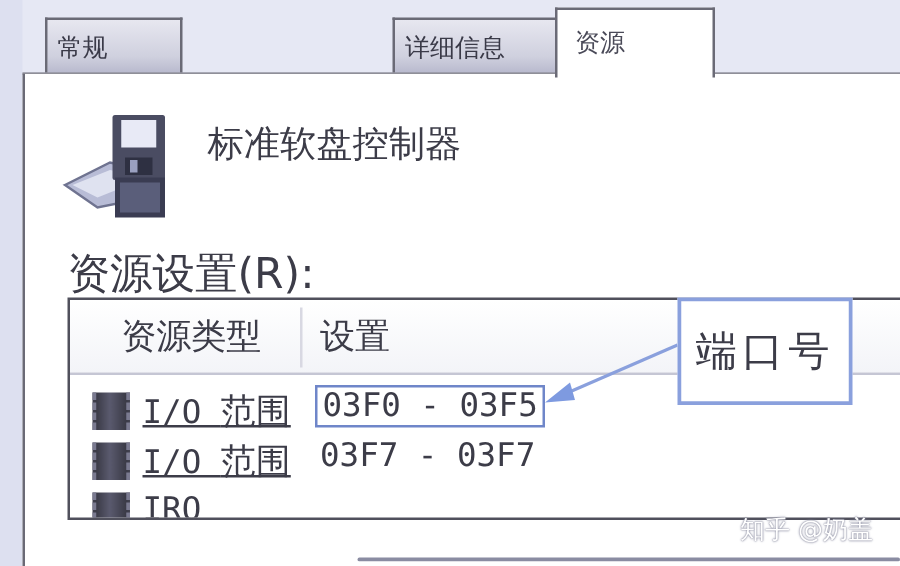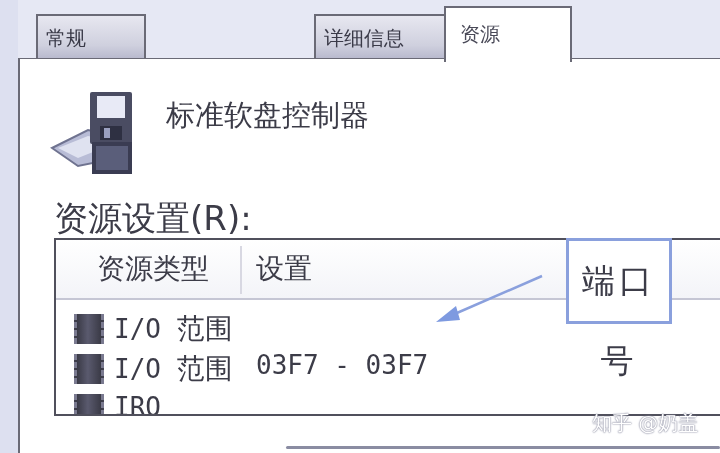--- a/index.html
+++ b/index.html
@@ -37,30 +37,29 @@
   .lv-header { position:absolute; left:0; top:0; width:100%; height:58px;
     background:linear-gradient(#ffffff, #f3f4f8); border-bottom:2px solid #c5c6d4; }
   .col-h { position:absolute; top:10px; font-size:28px; color:#3c3c48; }
   .col-sep { position:absolute; left:184px; top:6px; width:2px; height:48px; background:#d8d8e2; }
   .row { position:absolute; left:0; height:36px; width:100%; }
   .row .chip {
     position:absolute; left:18px; top:4px; width:30px; height:30px;
     background:linear-gradient(90deg,#3a3a46,#5a5a6e 45%,#3a3a46);
     border-left:3px dashed #7a7a90; border-right:3px dashed #7a7a90; box-sizing:border-box;
   }
-  .row .type { position:absolute; left:58px; top:0; font-size:26px; font-family:"DejaVu Sans Mono", monospace; color:#3c3c48; }
+  .row .type { position:absolute; left:58px; top:0; font-size:26px; font-family:"DejaVu Sans Mono", monospace; color:#3c3c48;text-decoration:underline; }
   .row .type .cjk { font-family:"DejaVu Sans", sans-serif; font-size:28px; }
   .row .setting { position:absolute; left:196px; top:0; font-size:26px; font-family:"DejaVu Sans Mono", monospace; color:#3c3c48; padding:0 4px; }
   .row .setting.focused { border:2px solid #6f86c9; top:-2px; }
   .callout {
-    position:absolute; left:542px; top:238px; width:106px; height:86px;
+    position:absolute; left:542px; top:238px; width:140px; height:86px;
     background:#ffffff; border:3px solid #8aa0dd; box-sizing:border-box;
     font-size:33px; line-height:80px; text-align:center; color:#3c3c48; z-index:5;
     letter-spacing:4px;
-    margin-left:24px;
   }
   .arrow { position:absolute; left:0; top:0; z-index:4; }
   .bottom-line { position:absolute; left:286px; top:446px; width:434px; height:3px; background:#8a8ca2; border-radius:2px; }
   .watermark { position:absolute; left:592px; top:410px; font-size:20px; color:#ffffff;
     text-shadow:0 0 2px #8a8ca2, 0 0 1px #6a6c82; z-index:6; }
 </style>
 </head>
 <body>
 
 <div class="left-edge"></div>
@@ -92,20 +91,21 @@
 <div class="listbox">
   <div class="lv-header">
     <span class="col-h" style="left:18px;margin-left:23px;">资源类型</span>
     <div class="col-sep"></div>
     <span class="col-h" style="left:200px;">设置</span>
   </div>
 
   <div class="row" style="top:70px;">
     <div class="chip"></div>
     <span class="type"><span>I/O </span><span class="cjk">范围</span></span>
+    <span class="setting focused">03F0 - 03F5</span>
   </div>
 
   <div class="row" style="top:110px;">
     <div class="chip"></div>
     <span class="type"><span>I/O </span><span class="cjk">范围</span></span>
     <span class="setting">03F7 - 03F7</span>
   </div>
 
   <div class="row" style="top:150px;">
     <div class="chip"></div>

